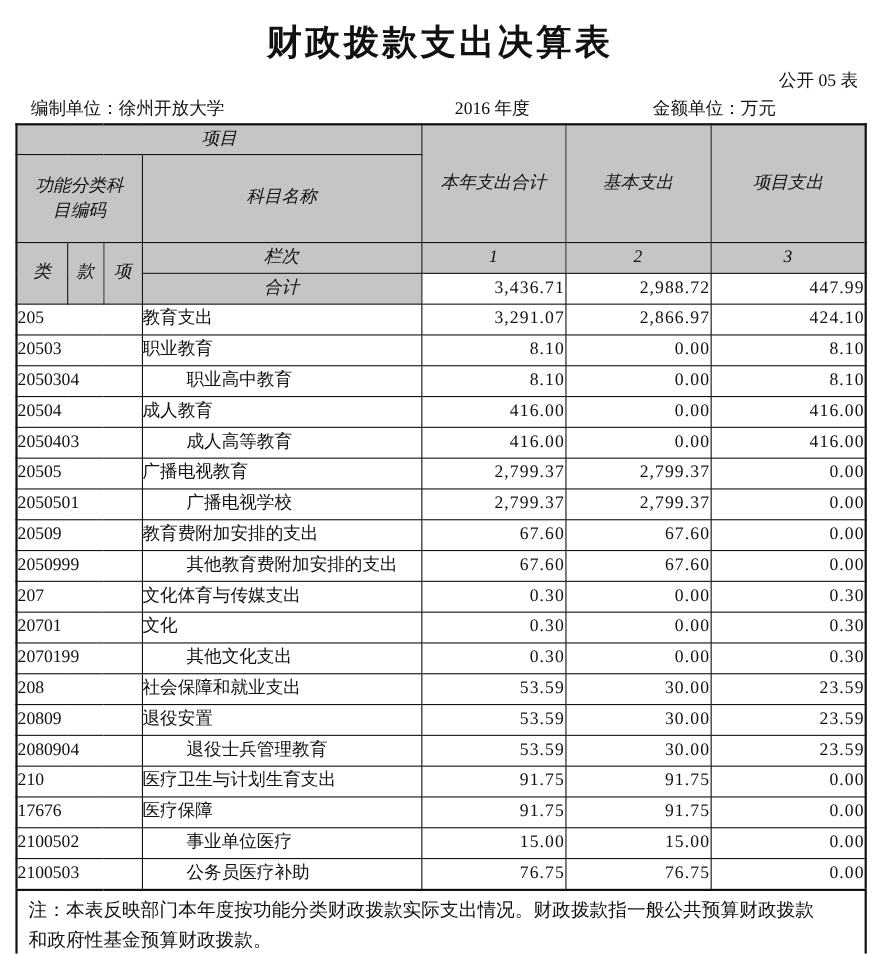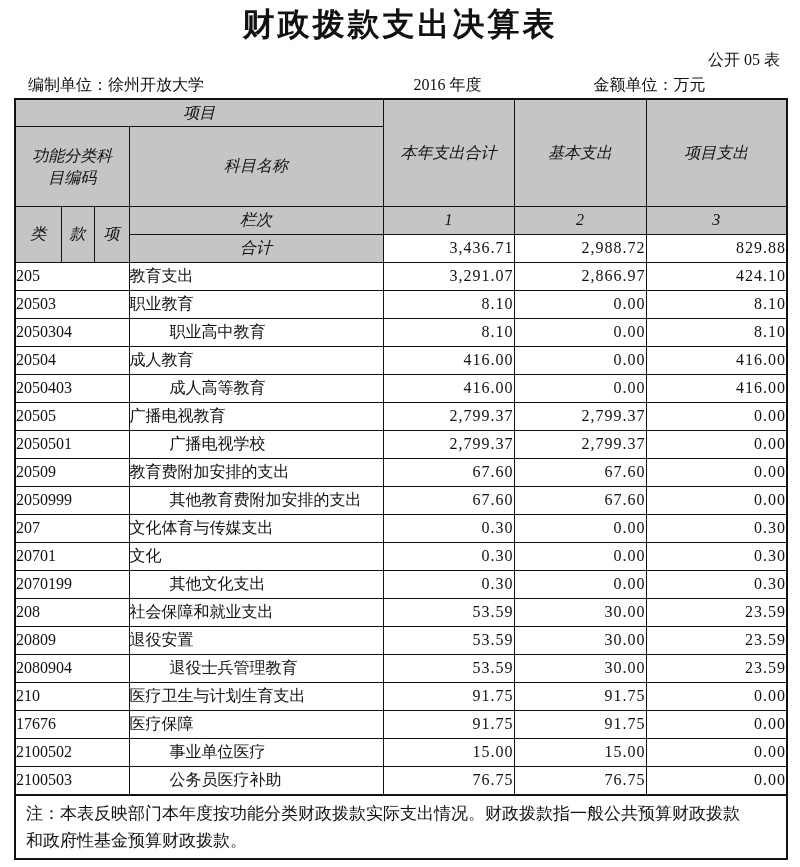--- a/index.html
+++ b/index.html
@@ -12,21 +12,21 @@
     color: #111111;
   }
   .page {
     position: relative;
     width: 800px;
     height: 867px;
     overflow: hidden;
     background: #ffffff;
   }
   .title {
-    margin-top: 4px;
+    margin-top: 18px;
     text-align: center;
     font-size: 32px;
     font-weight: bold;
     letter-spacing: 3px;
     line-height: 40px;
   }
   .form-code {
     margin-top: 6px;
     padding-right: 20px;
     text-align: right;
@@ -142,21 +142,21 @@
         <td class="hd" rowspan="2">项</td>
         <td class="hd b-r2">栏次</td>
         <td class="hd b-r2">1</td>
         <td class="hd b-r2">2</td>
         <td class="hd">3</td>
       </tr>
       <tr class="row-d">
         <td class="hd b-r2">合计</td>
         <td class="num-cell b-r2">3,436.71</td>
         <td class="num-cell b-r2">2,988.72</td>
-        <td class="num-cell">829.88</td>
+        <td class="num-cell">447.99</td>
       </tr>
     </tbody>
 
     <tbody>
         <tr class="data-row">
     <td class="code-cell b-r2" colspan="3">205</td>
     <td class="name-cell b-r2">教育支出</td>
     <td class="num-cell b-r2">3,291.07</td>
     <td class="num-cell b-r2">2,866.97</td>
     <td class="num-cell">424.10</td>

